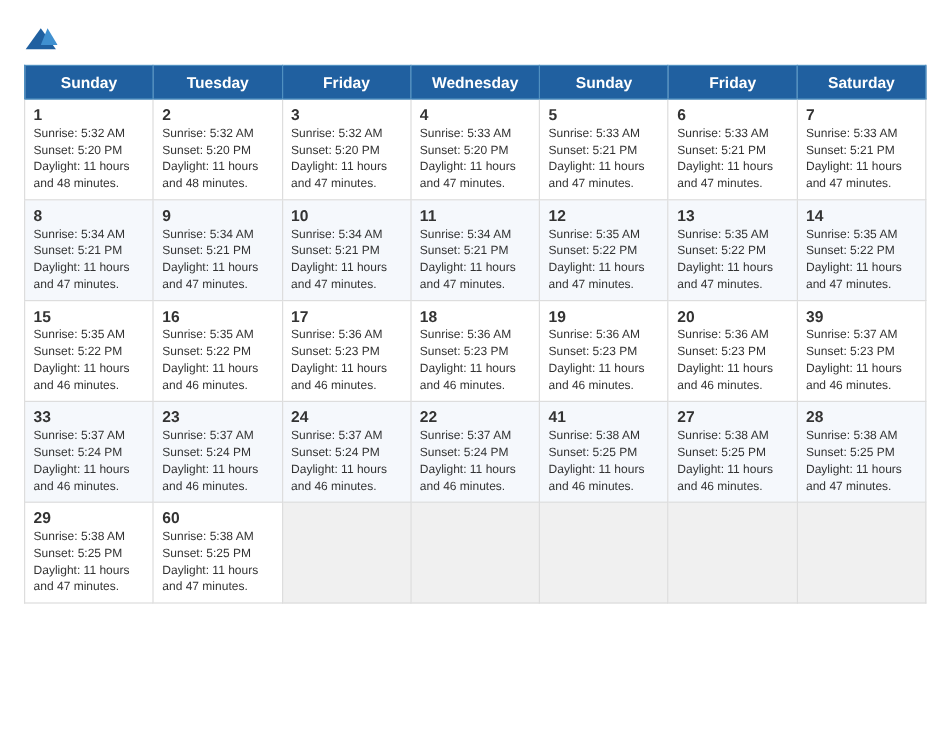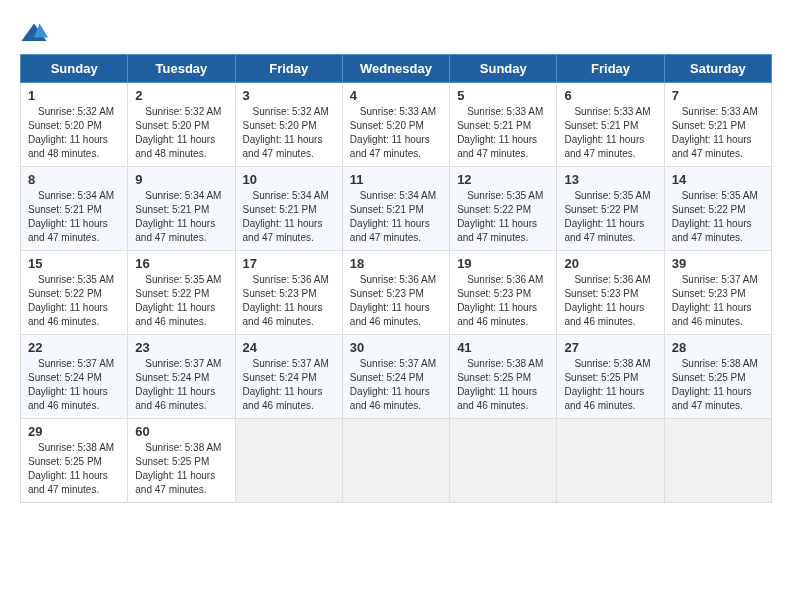--- a/index.html
+++ b/index.html
@@ -76,21 +76,20 @@
     .day-num {
       font-size: 13px;
       font-weight: bold;
       display: block;
       margin-bottom: 2px;
     }
     .day-info {
       font-size: 10px;
       line-height: 1.4;
       color: #333;
-      margin-left: 10px;
     }
     .empty-cell {
       background: #f0f0f0 !important;
     }
   </style>
 </head>
 <body>
 
 <div class="header-area">
   <div class="logo">
@@ -207,33 +206,33 @@
         <span class="day-num">20</span>
         <span class="day-info">Sunrise: 5:36 AM<br>Sunset: 5:23 PM<br>Daylight: 11 hours and 46 minutes.</span>
       </td>
         <td>
         <span class="day-num">39</span>
         <span class="day-info">Sunrise: 5:37 AM<br>Sunset: 5:23 PM<br>Daylight: 11 hours and 46 minutes.</span>
       </td>
       </tr>
       <tr>
         <td>
+        <span class="day-num">33</span>
+        <span class="day-info">Sunrise: 5:37 AM<br>Sunset: 5:24 PM<br>Daylight: 11 hours and 46 minutes.</span>
+      </td>
+        <td>
+        <span class="day-num">23</span>
+        <span class="day-info">Sunrise: 5:37 AM<br>Sunset: 5:24 PM<br>Daylight: 11 hours and 46 minutes.</span>
+      </td>
+        <td>
+        <span class="day-num">24</span>
+        <span class="day-info">Sunrise: 5:37 AM<br>Sunset: 5:24 PM<br>Daylight: 11 hours and 46 minutes.</span>
+      </td>
+        <td>
         <span class="day-num">22</span>
-        <span class="day-info">Sunrise: 5:37 AM<br>Sunset: 5:24 PM<br>Daylight: 11 hours and 46 minutes.</span>
-      </td>
-        <td>
-        <span class="day-num">23</span>
-        <span class="day-info">Sunrise: 5:37 AM<br>Sunset: 5:24 PM<br>Daylight: 11 hours and 46 minutes.</span>
-      </td>
-        <td>
-        <span class="day-num">24</span>
-        <span class="day-info">Sunrise: 5:37 AM<br>Sunset: 5:24 PM<br>Daylight: 11 hours and 46 minutes.</span>
-      </td>
-        <td>
-        <span class="day-num">30</span>
         <span class="day-info">Sunrise: 5:37 AM<br>Sunset: 5:24 PM<br>Daylight: 11 hours and 46 minutes.</span>
       </td>
         <td>
         <span class="day-num">41</span>
         <span class="day-info">Sunrise: 5:38 AM<br>Sunset: 5:25 PM<br>Daylight: 11 hours and 46 minutes.</span>
       </td>
         <td>
         <span class="day-num">27</span>
         <span class="day-info">Sunrise: 5:38 AM<br>Sunset: 5:25 PM<br>Daylight: 11 hours and 46 minutes.</span>
       </td>

